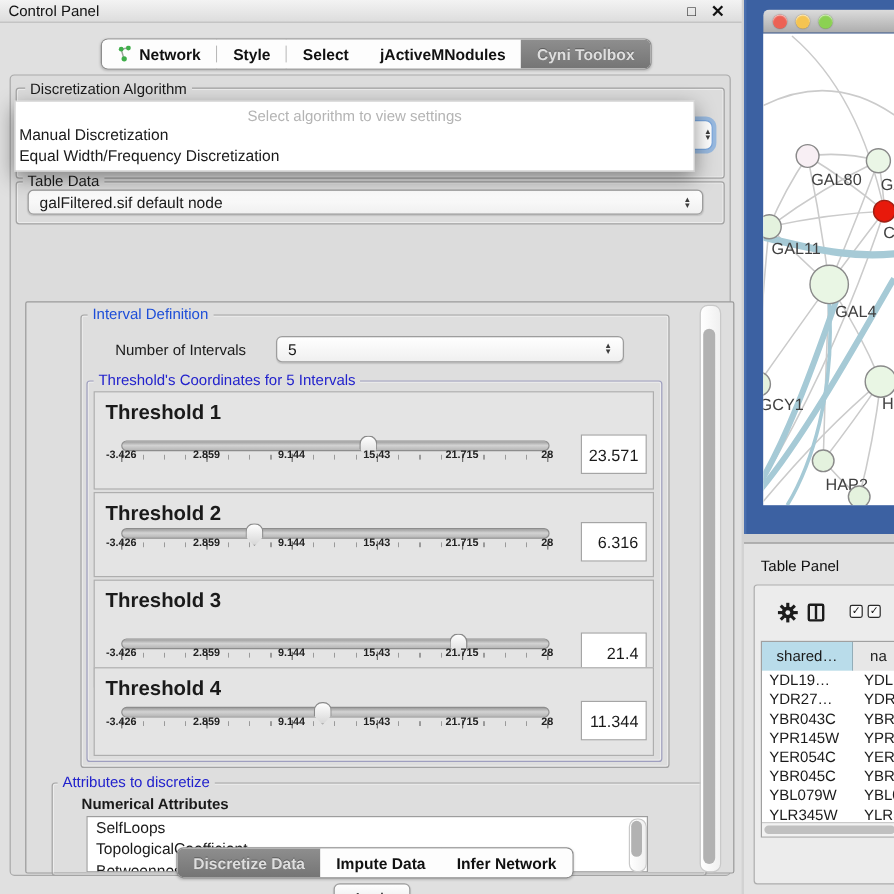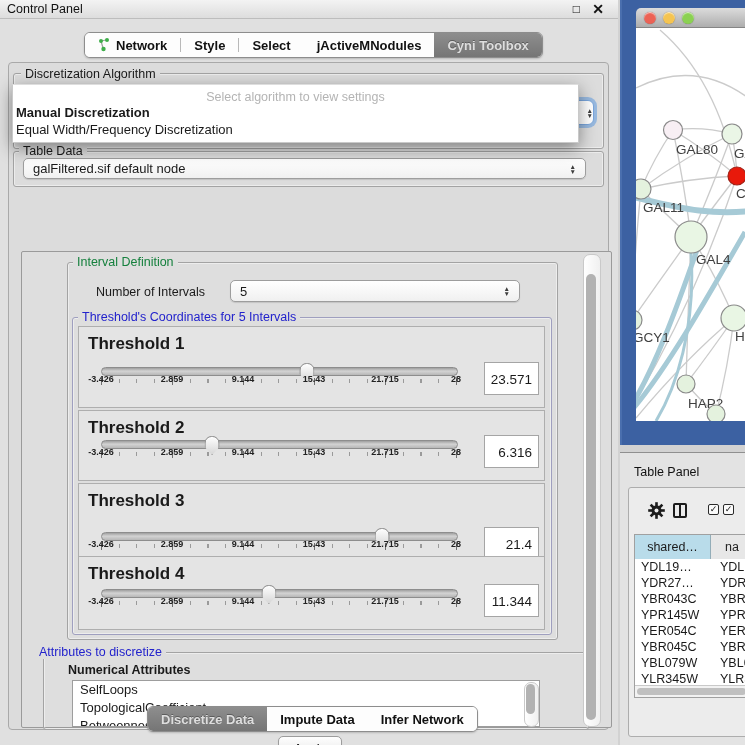--- a/index.html
+++ b/index.html
@@ -37,21 +37,21 @@
     box-shadow:0 1px 1px rgba(0,0,0,.12)}
   .stepper{margin-left:auto;display:flex;flex-direction:column;align-items:center;color:#3c3c3c;
     font-size:6.5px;line-height:5px;letter-spacing:0}
 
   
   #algo-popup{position:absolute;left:12px;top:84px;width:565px;height:57px;background:#ffffff;
     border:1px solid #c9c9c9;border-top-color:#dedede;z-index:60;
     box-shadow:0 5px 16px rgba(0,0,0,.42);font-size:13px}
   #algo-popup .ph{position:absolute;top:5px;left:0;width:100%;text-align:center;color:#b4b4b4;font-size:12.5px}
   .popitem{position:absolute;left:3px;white-space:nowrap}
-  .popitem.b{font-weight:bold}
+  .popitem.b{font-weight:normal}
 
   
   #combo-stub{position:absolute;left:566px;top:100px;width:26px;height:23px;background:#fff;
     border:1px solid #7aa6dc;border-radius:6px;box-shadow:0 0 0 3px rgba(96,156,225,.55);z-index:10;
     display:flex;align-items:center;justify-content:center}
 
   
   #scrollpane{position:absolute;left:12px;top:188px;width:591px;height:477px;background:#dedede;
     border:1px solid #9a9a9a;border-radius:2px;box-sizing:border-box}
   .vscroll{position:absolute;background:linear-gradient(90deg,#ffffff,#f0f0f0);border:1px solid #c9c9c9;border-radius:7px}
@@ -168,21 +168,21 @@
       <span>galFiltered.sif default node</span>
       <span class="stepper">
           <span>▲</span>
           <span>▼</span>
         </span>
     </div>
 
     <div id="scrollpane">
 
       <div class="group" style="left:45px;top:10px;width:489px;height:376px;border-radius:3px"></div>
-      <span class="gtitle" style="left:51px;top:3px;color:#15803d;background:#dedede">Interval Definition</span>
+      <span class="gtitle" style="left:51px;top:3px;color:#1d4ed8;background:#dedede">Interval Definition</span>
 
       <span style="position:absolute;left:74px;top:33px;font-size:12.5px;font-weight:normal">Number of Intervals</span>
       <div class="combo" style="left:208px;top:28px;width:290px;height:22px">
         <span>5</span>
         <span class="stepper">
             <span>▲</span>
             <span>▼</span>
           </span>
       </div>
 
@@ -274,21 +274,21 @@
                 <div class="majortick" style="left: 100%;"></div>
                 <div class="ticklab" style="left: 100%;">28</div>
               </div>
               <div class="valuebox">11.344</div>
             </div>
           </div>
       </div>
       <span class="gtitle" style="left:56px;top:58px;color:#2222cc;background:#dedede">Threshold's Coordinates for 5 Intervals</span>
 
       <div class="group" style="left:21px;top:400px;width:544px;height:76px"></div>
-      <span class="gtitle" style="left:13px;top:393px;color:#2222cc;background:#dedede">Attributes to discretize</span>
+      <span class="gtitle" style="left:26px;top:393px;color:#2222cc;background:#dedede">Attributes to discretize</span>
       <span style="position:absolute;left:46px;top:411px;font-size:12.5px;font-weight:bold">Numerical Attributes</span>
       <div id="attr-list" style="left:50px;top:428px">
           <div class="attr-item">SelfLoops</div>
           <div class="attr-item">TopologicalCoefficient</div>
           <div class="attr-item">BetweennessCentrality</div>
         </div>
       <div class="vscroll" style="left:502px;top:430px;width:13px;height:43px">
         <div class="vthumb" style="top:1px;height:30px;left:1px;width:9px"></div>
       </div>
 

